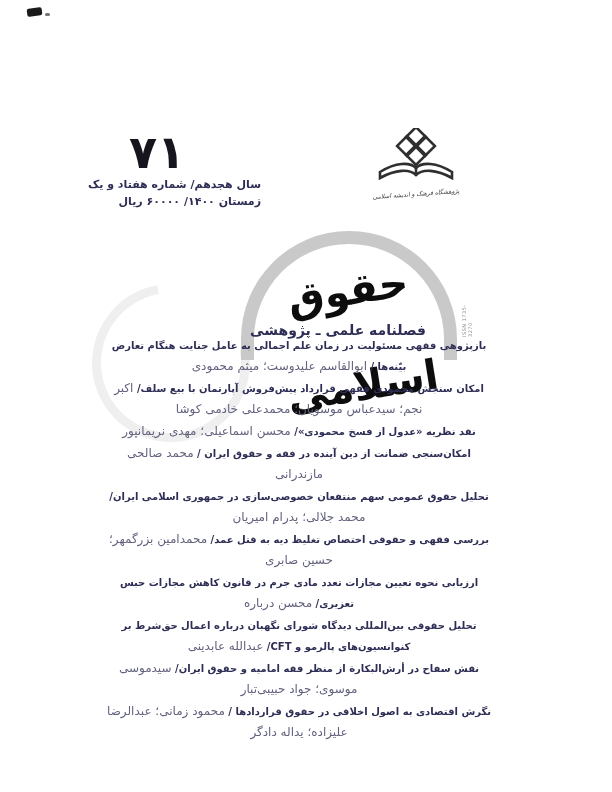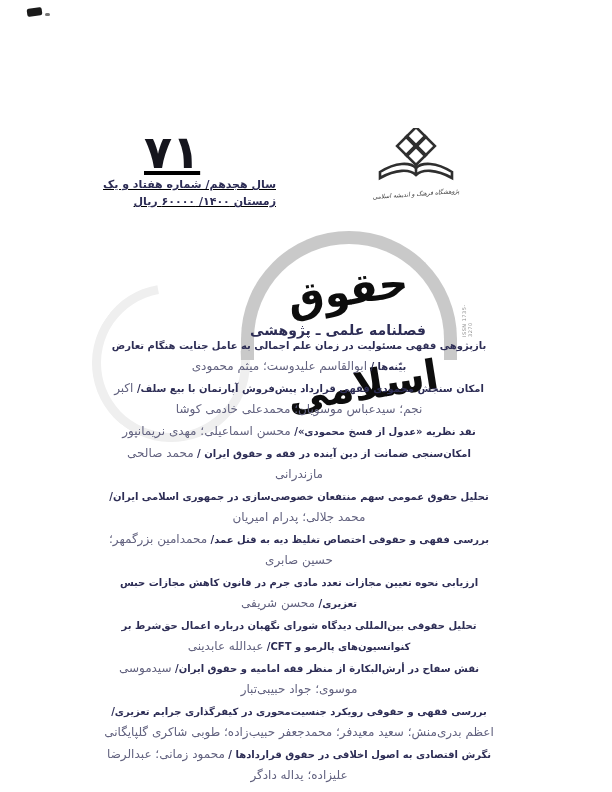--- a/index.html
+++ b/index.html
@@ -6,22 +6,22 @@
   body{
     width:612px;height:792px;background:#ffffff;position:relative;overflow:hidden;
     font-family:"DejaVu Sans",sans-serif;
   }
   .artifact{position:absolute;background:#1a1a1a;border-radius:2px;}
   .artifact.a1{left:27px;top:8px;width:15px;height:8px;transform:rotate(-8deg);}
   .artifact.a2{left:45px;top:13px;width:5px;height:3px;opacity:.6;}
 
   
   .issue-block{
-    position:absolute;left:144px;top:128px;width:132px;
-    direction:rtl;text-align:left;text-decoration:underline;
+    position:absolute;left:129px;top:128px;width:132px;
+    direction:rtl;text-align:left;
   }
   .issue-number{
     font-size:46px;font-weight:bold;color:#15151d;line-height:48px;
     text-align:left;letter-spacing:2px;
   }
   .issue-line{
     font-size:11px;font-weight:bold;color:#2d2d55;line-height:17px;text-align:center;
     white-space:nowrap;
   }
 
@@ -108,18 +108,17 @@
 <div class="issn-vertical">ISSN 1735-3270</div>
 <div class="journal-subtitle">فصلنامه علمی ـ پژوهشی</div>
 
 <div class="toc">
     <div class="article"><span class="a-title">بازپژوهی فقهی مسئولیت در زمان علم اجمالی به عامل جنایت هنگام تعارض بیّنه‌ها / </span><span class="a-authors">ابوالقاسم علیدوست؛ میثم محمودی</span></div>
     <div class="article"><span class="a-title">امکان سنجش محمودی فقهی قرارداد پیش‌فروش آپارتمان با بیع سلف/ </span><span class="a-authors">اکبر نجم؛ سیدعباس موسویان؛ محمدعلی خادمی کوشا</span></div>
     <div class="article"><span class="a-title">نقد نظریه «عدول از فسخ محمودی»/ </span><span class="a-authors">محسن اسماعیلی؛ مهدی نریمانپور</span></div>
     <div class="article"><span class="a-title">امکان‌سنجی ضمانت از دین آینده در فقه و حقوق ایران / </span><span class="a-authors">محمد صالحی مازندرانی</span></div>
     <div class="article"><span class="a-title">تحلیل حقوق عمومی سهم منتفعان خصوصی‌سازی در جمهوری اسلامی ایران/ </span><span class="a-authors">محمد جلالی؛ پدرام امیریان</span></div>
     <div class="article"><span class="a-title">بررسی فقهی و حقوقی اختصاص تغلیظ دیه به قتل عمد/ </span><span class="a-authors">محمدامین بزرگمهر؛ حسین صابری</span></div>
-    <div class="article"><span class="a-title">ارزیابی نحوه تعیین مجازات تعدد مادی جرم در قانون کاهش مجازات حبس تعزیری/ </span><span class="a-authors">محسن شریفی</span></div>
+    <div class="article"><span class="a-title">ارزیابی نحوه تعیین مجازات تعدد مادی جرم در قانون کاهش مجازات حبس تعزیری/ </span><span class="a-authors">محسن درباره</span></div>
     <div class="article"><span class="a-title">تحلیل حقوقی بین‌المللی دیدگاه شورای نگهبان درباره اعمال حق‌شرط بر کنوانسیون‌های پالرمو و CFT/ </span><span class="a-authors">عبدالله عابدینی</span></div>
     <div class="article"><span class="a-title">نقش سفاح در أرش‌البکارة از منظر فقه امامیه و حقوق ایران/ </span><span class="a-authors">سیدموسی موسوی؛ جواد حبیبی‌تبار</span></div>
-    <div class="article"><span class="a-title">بررسی فقهی و حقوقی رویکرد جنسیت‌محوری در کیفرگذاری جرایم تعزیری/ </span><span class="a-authors">اعظم بدری‌منش؛ سعید معیدفر؛ محمدجعفر حبیب‌زاده؛ طوبی شاکری گلپایگانی</span></div>
     <div class="article"><span class="a-title">نگرش اقتصادی به اصول اخلاقی در حقوق قراردادها / </span><span class="a-authors">محمود زمانی؛ عبدالرضا علیزاده؛ یداله دادگر</span></div>
   </div>
 
 </body></html>

